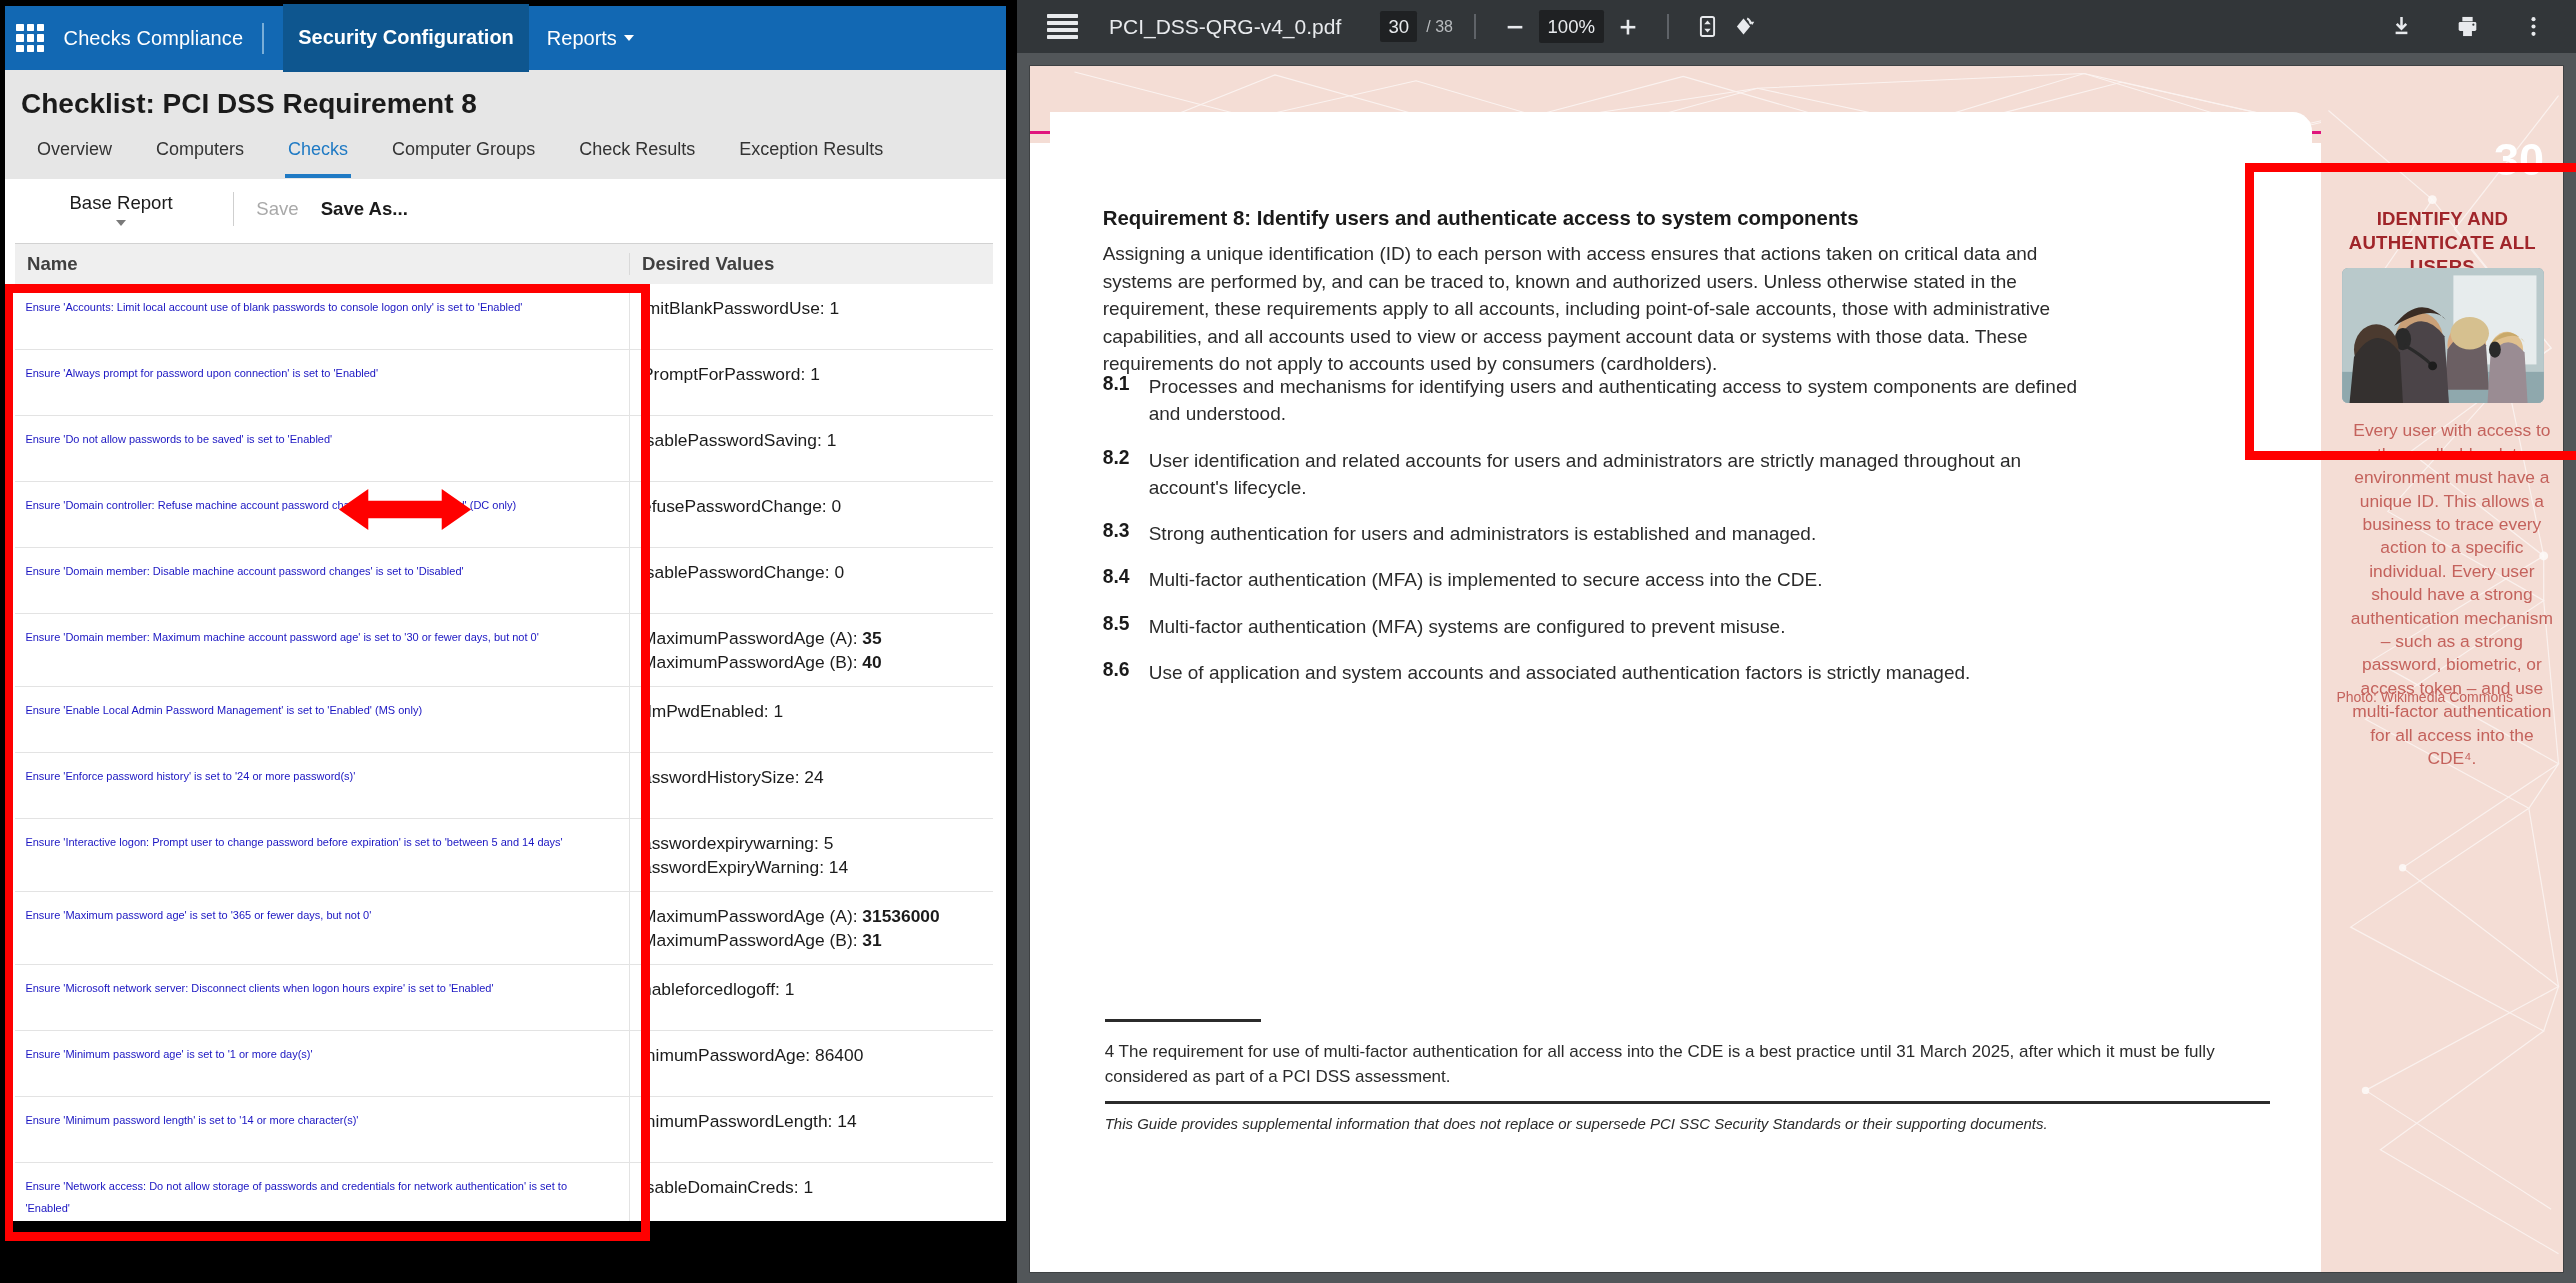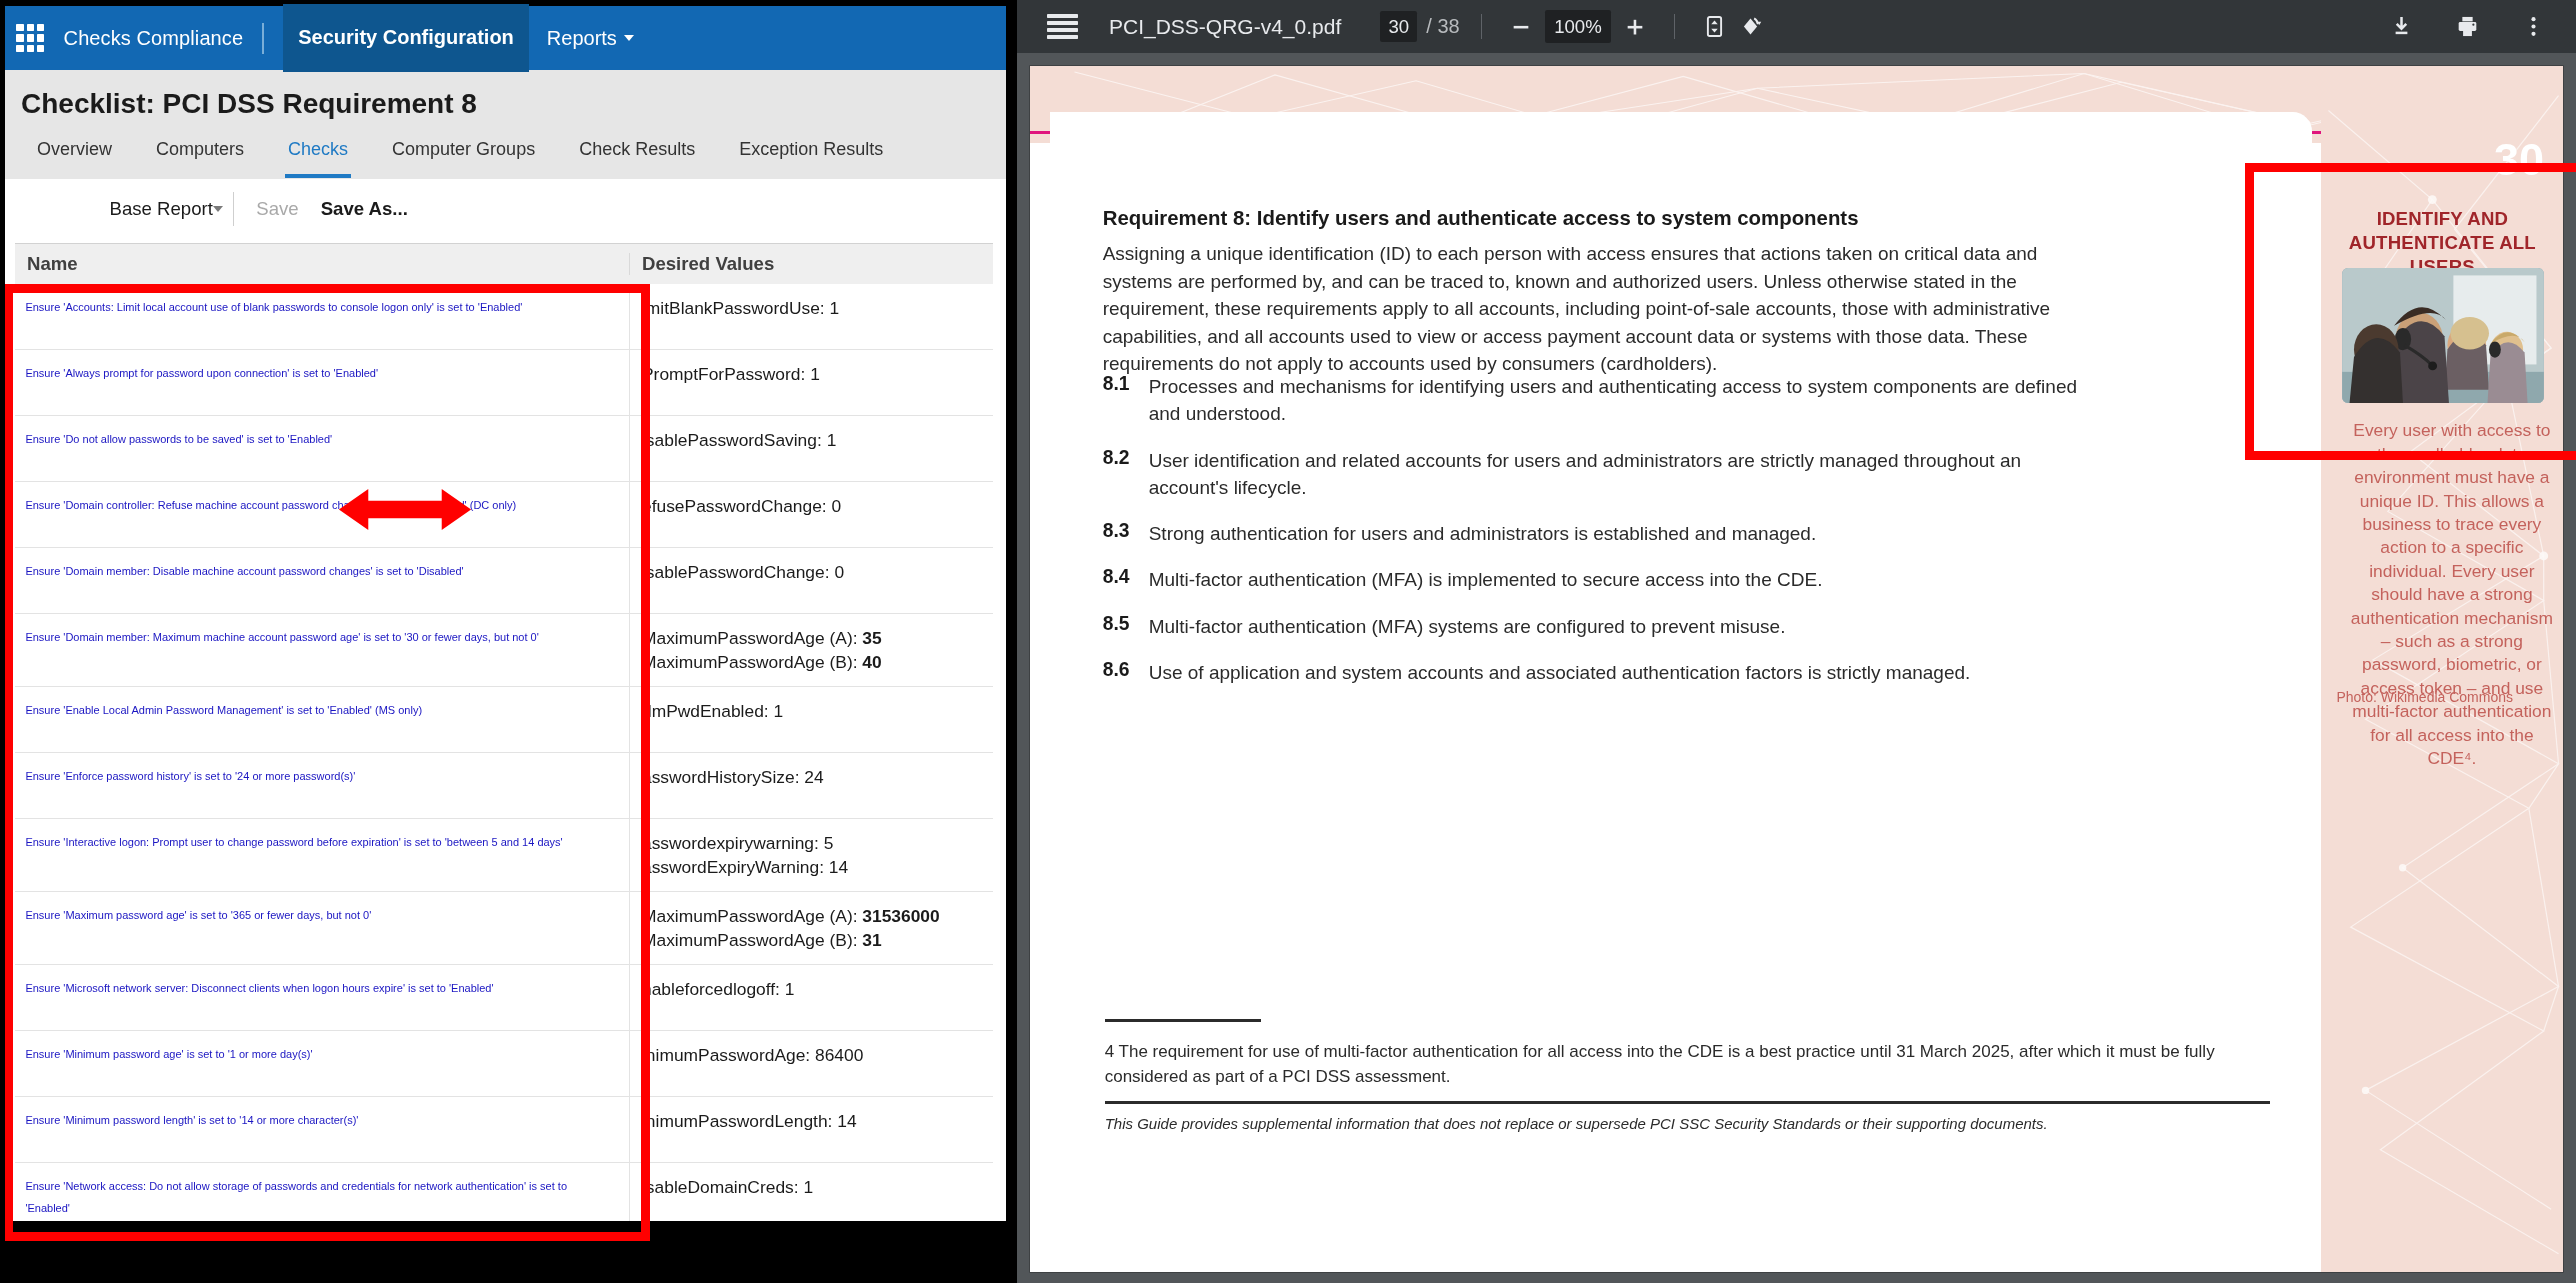--- a/index.html
+++ b/index.html
@@ -68,22 +68,22 @@
     content:""; position:absolute; left:19.3px; right:19.3px; bottom:0;
     height:3.7px; background:#1f7ac4;
   }
 
   #bf-toolbar {
     position:absolute; left:0; top:179px; width:1006px; height:59px; background:#ffffff;
     display:flex; align-items:center;
   }
   #bf-select {
     margin-left:19.3px; width:215px; height:34px; display:flex; align-items:center;
-    justify-content:flex-end; font-size:18.6px; color:#1b1b1b;
-    border-right:1.5px solid #cfcfcf; padding-right:10.4px;
+    justify-content:space-between; font-size:18.6px; color:#1b1b1b;
+    border-right:1.5px solid #cfcfcf; padding-right:10.4px;flex-direction:column;
   }
   #bf-select .caret { width:0;height:0;border-left:5.2px solid transparent;border-right:5.2px solid transparent;border-top:6.7px solid #7a7a7a; }
   .tb-btn { font-size:18.6px; margin-left:22px; white-space:nowrap; }
   .tb-btn.disabled { color:#a9a9a9; }
   .tb-btn.enabled { color:#1b1b1b; font-weight:bold; }
 
   #bf-table-head {
     position:absolute; left:15px; top:243px; width:978px; height:42px;
     background:#efefef; border-top:1.5px solid #d2d2d2; border-bottom:1.5px solid #d2d2d2;
     display:flex; align-items:center;
@@ -131,21 +131,21 @@
   }
   .hamburger { width:31px; height:25px; margin-left:30px; display:flex; flex-direction:column; justify-content:space-between; }
   .hamburger i { height:3.7px; background:#e8eaed; display:block; border-radius:0.7px; }
   #pdf-filename {
     color:#e8eaed; font-size:21px; margin-left:31px; white-space:nowrap;
   }
   .pg-box {
     margin-left:39px; background:#1f2123; color:#e8eaed; font-size:18.6px;
     padding:4.5px 8.2px; border-radius:2.2px;
   }
-  .pg-total { color:#b8bbbe; font-size:20px; margin-left:9px; }
+  .pg-total { color:#b8bbbe; font-size:16px; margin-left:9px; }
   .tb-sep { width:1.5px; height:25px; background:#5f6368; margin:0 21px; }
   .tb-ico {
     color:#e8eaed; font-size:25px; line-height:1; width:36px; height:36px;
     display:flex; align-items:center; justify-content:center;
   }
   .zoom-box {
     background:#1f2123; color:#e8eaed; font-size:18.6px; padding:5.2px 9px; border-radius:2.2px; margin:0 6px;
   }
   #pdf-toolbar-right { position:absolute; right:25px; top:0; height:53px; display:flex; align-items:center; gap:30px; }
 

